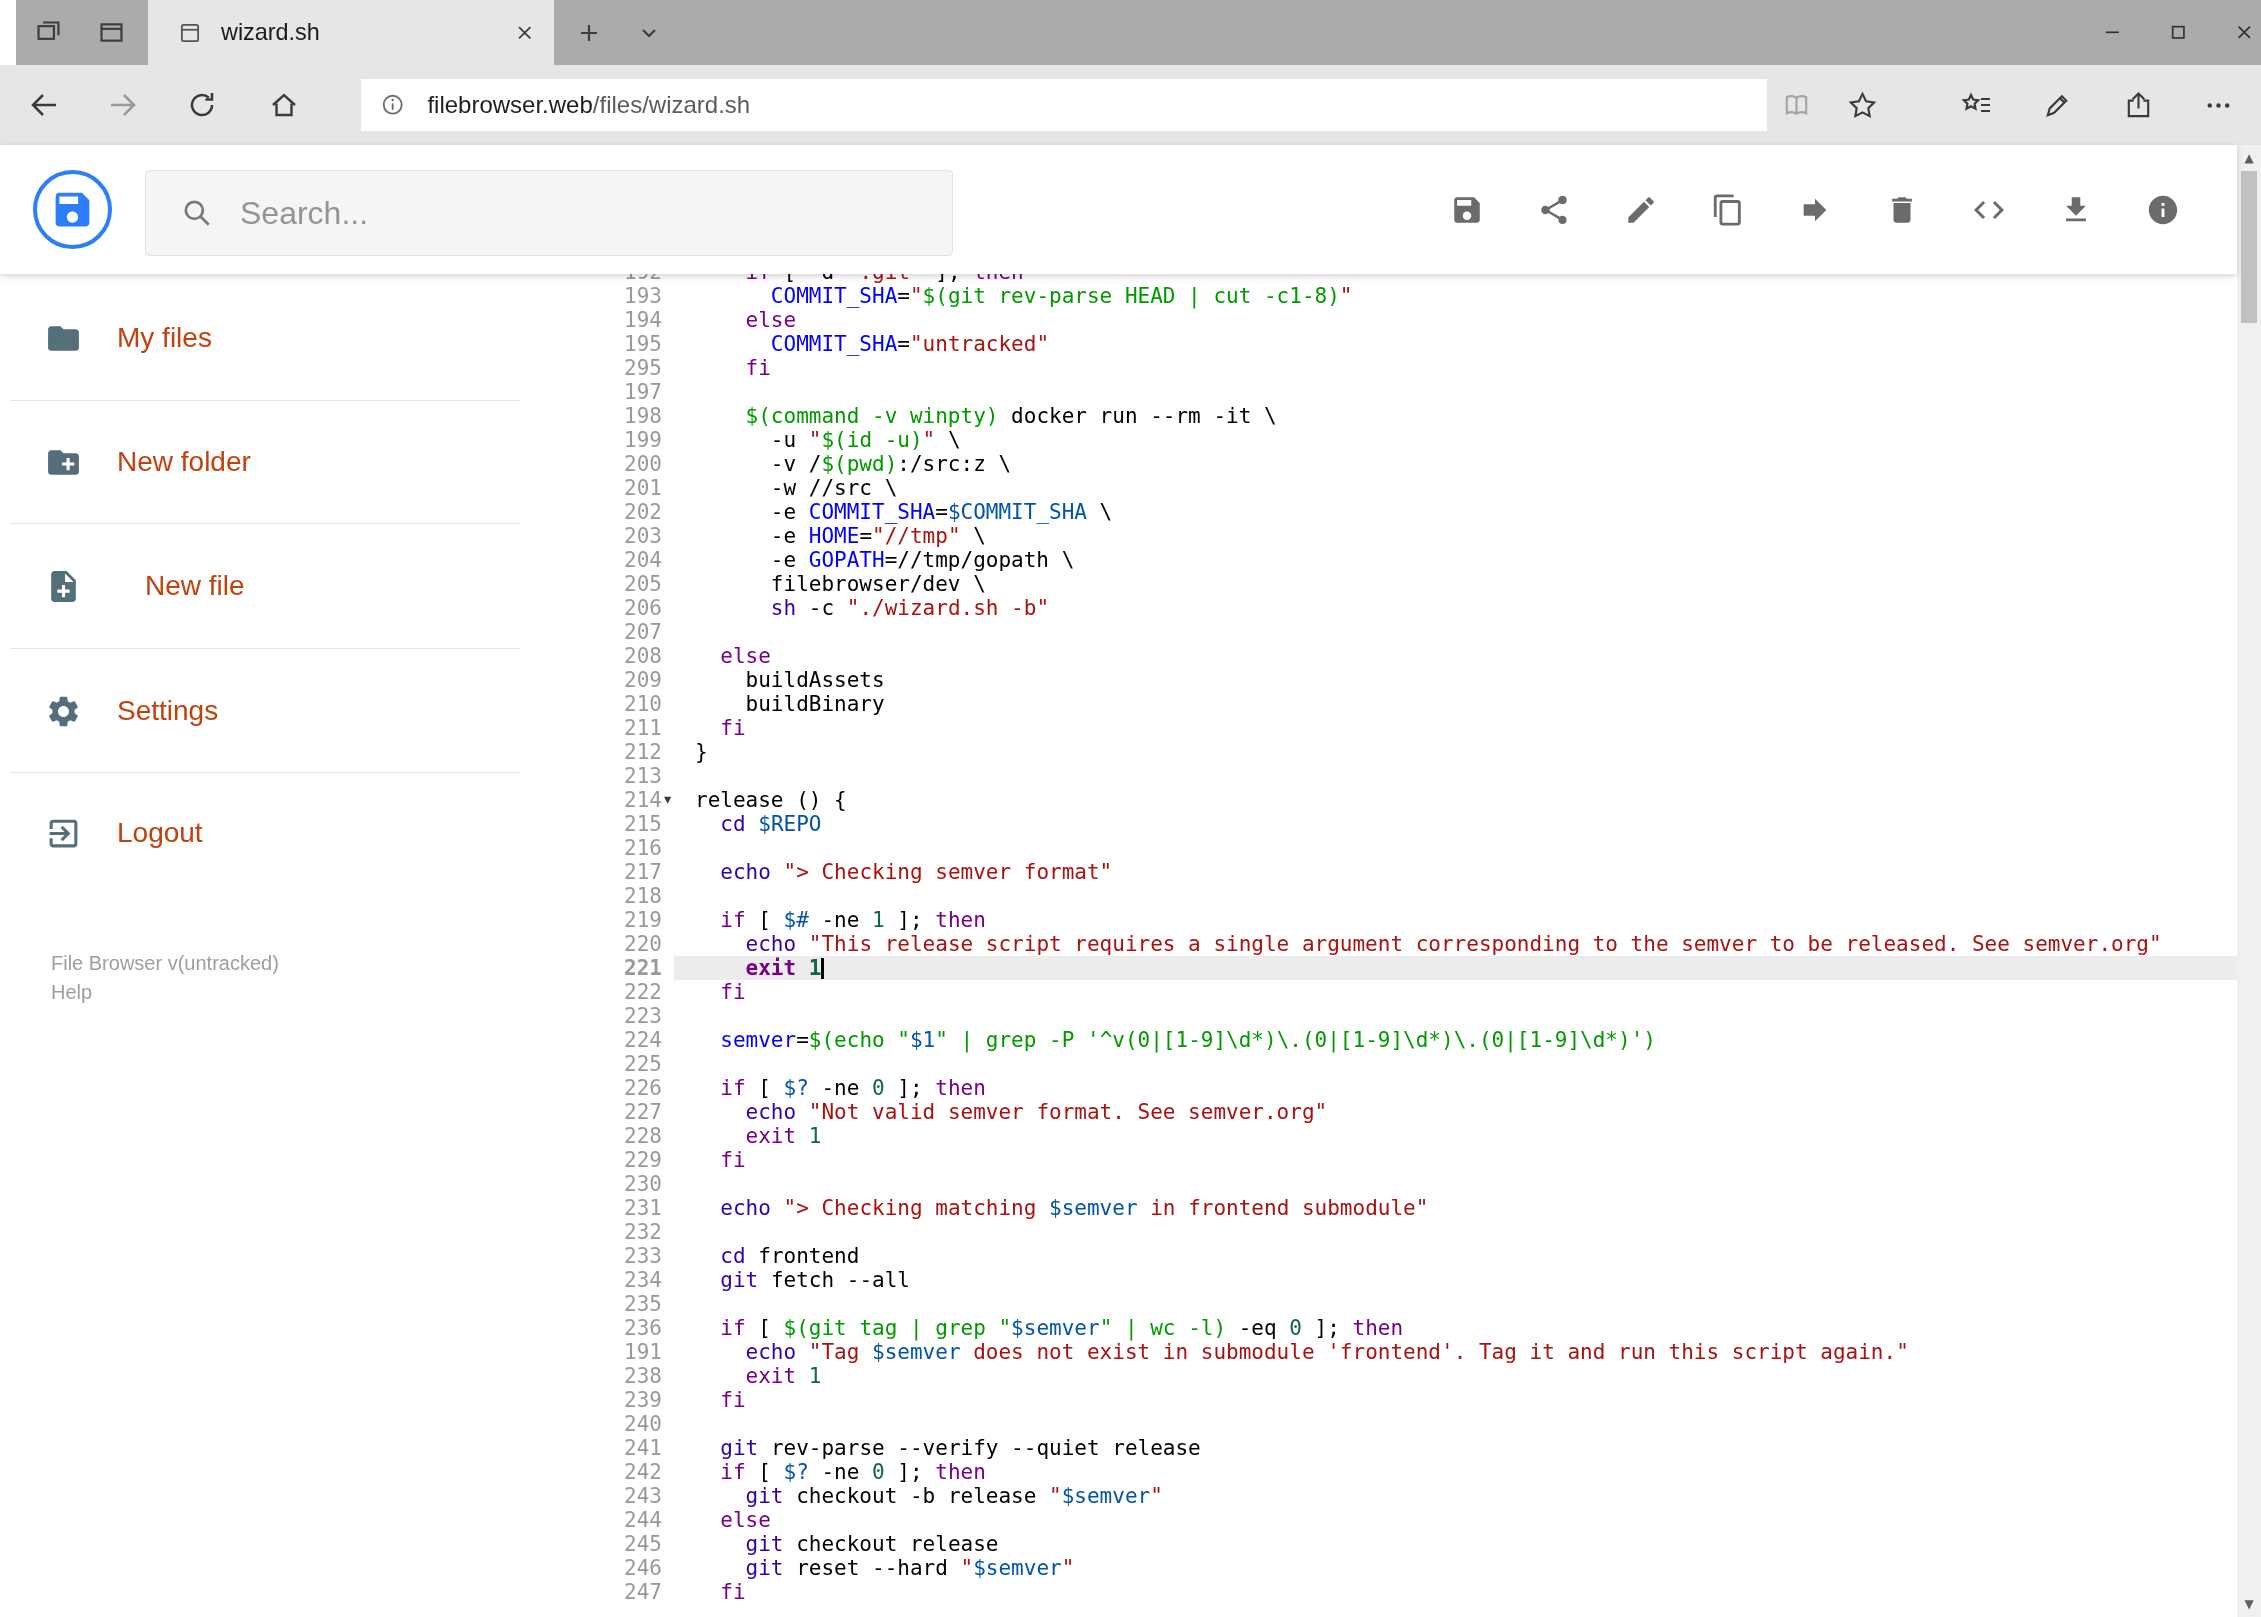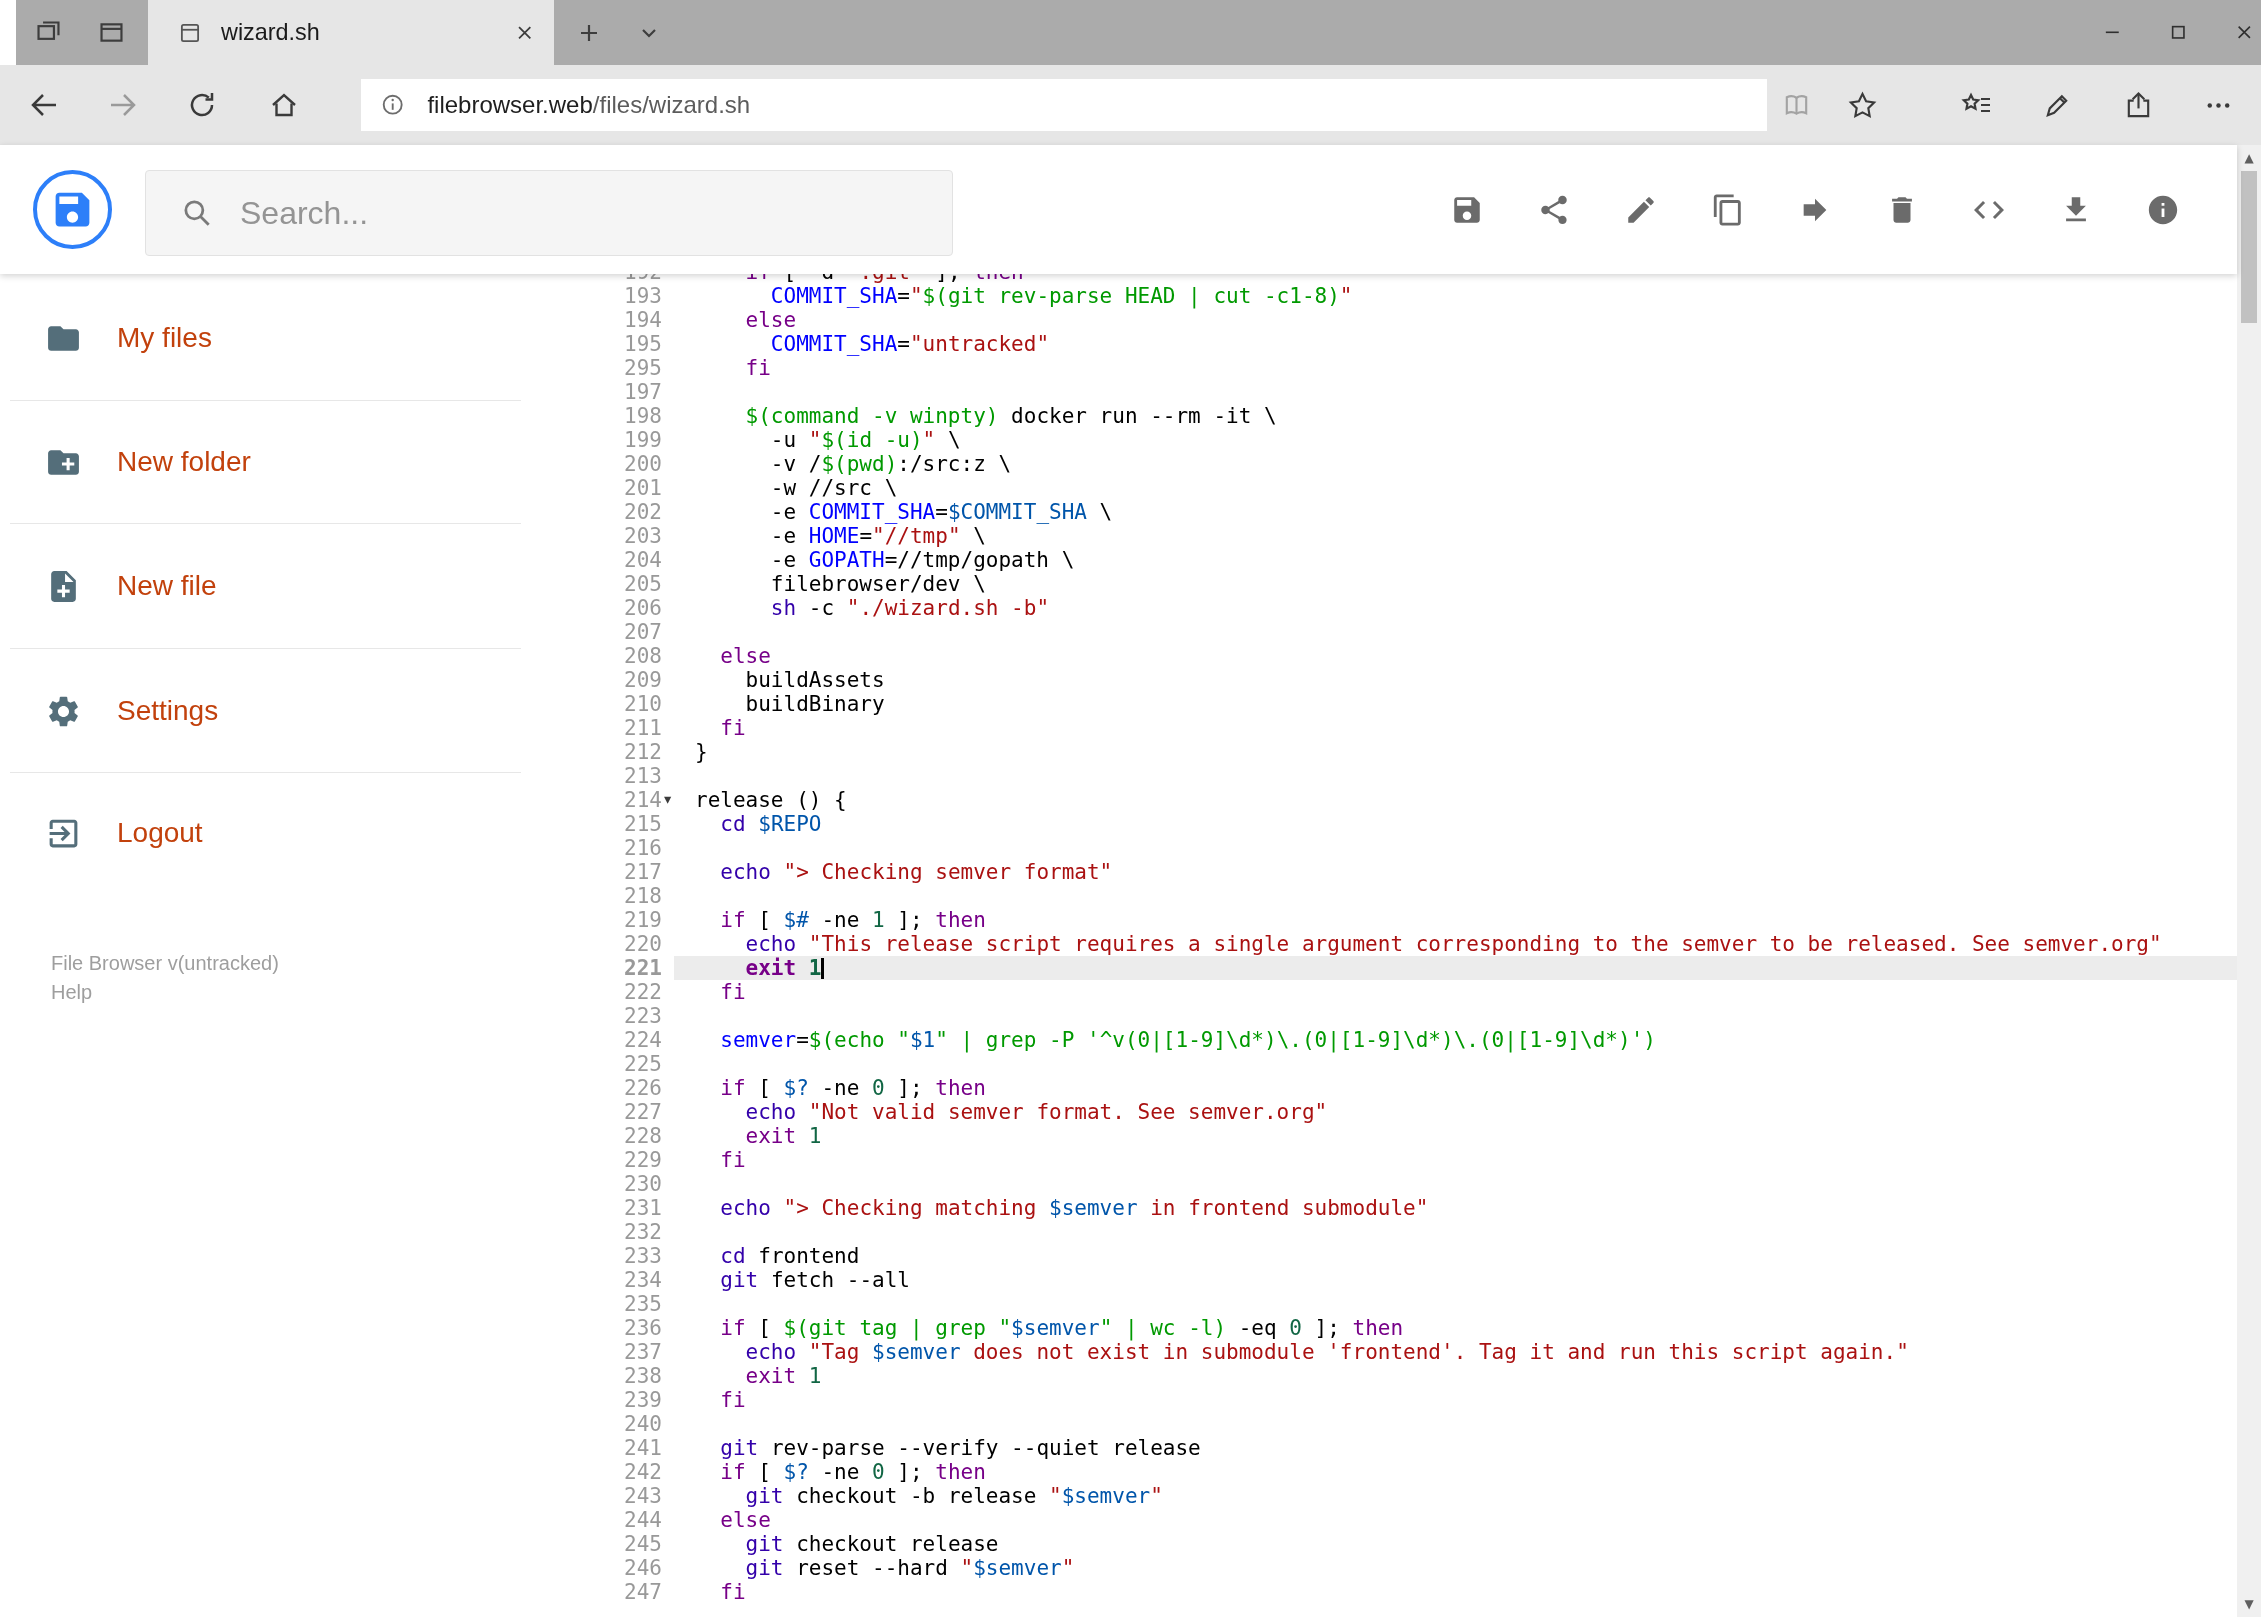--- a/index.html
+++ b/index.html
@@ -283,21 +283,21 @@
   <div class="side-item" style="top:151px;">
     <span class="icn">
       <svg width="37" height="37" viewBox="0 0 24 24" fill="currentColor">
           <path d="M20 6h-8l-2-2H4c-1.1 0-2 .9-2 2v12c0 1.1.9 2 2 2h16c1.1 0 2-.9 2-2V8c0-1.1-.9-2-2-2zm-1 8h-3v3h-2v-3h-3v-2h3V9h2v3h3v2z"></path>
         </svg>
     </span>
     <span class="lbl">New folder</span>
   </div>
   <div class="sdiv" style="top:249px;"></div>
 
-  <div class="side-item" style="top:275px;">
+  <div class="side-item" style="top:275px;gap:28px;">
     <span class="icn">
       <svg width="37" height="37" viewBox="0 0 24 24" fill="currentColor">
           <path d="M14 2H6c-1.1 0-2 .9-2 2v16c0 1.1.9 2 2 2h12c1.1 0 2-.9 2-2V8l-6-6zm2 14h-3v3h-2v-3H8v-2h3v-3h2v3h3v2zm-3-7V3.5L18.5 9H13z"></path>
         </svg>
     </span>
     <span class="lbl">New file</span>
   </div>
   <div class="sdiv" style="top:374px;"></div>
 
   <div class="side-item" style="top:400px;">
@@ -500,21 +500,21 @@
       </div>
       <div class="crow">
         <span class="ln">235</span>
         <span class="code"></span>
       </div>
       <div class="crow">
         <span class="ln">236</span>
         <span class="code"><span class="tk-p">  </span><span class="tk-k">if</span><span class="tk-p"> [ </span><span class="tk-q">$(git tag | grep "</span><span class="tk-v">$semver</span><span class="tk-q">" | wc -l)</span><span class="tk-p"> -eq </span><span class="tk-n">0</span><span class="tk-p"> ]; </span><span class="tk-k">then</span></span>
       </div>
       <div class="crow">
-        <span class="ln">237</span>
+        <span class="ln">191</span>
         <span class="code"><span class="tk-p">    </span><span class="tk-b">echo</span><span class="tk-p"> </span><span class="tk-s">"Tag </span><span class="tk-v">$semver</span><span class="tk-s"> does not exist in submodule 'frontend'. Tag it and run this script again."</span></span>
       </div>
       <div class="crow">
         <span class="ln">238</span>
         <span class="code"><span class="tk-p">    </span><span class="tk-k">exit</span><span class="tk-p"> </span><span class="tk-n">1</span></span>
       </div>
       <div class="crow">
         <span class="ln">239</span>
         <span class="code"><span class="tk-p">  </span><span class="tk-k">fi</span></span>
       </div>

